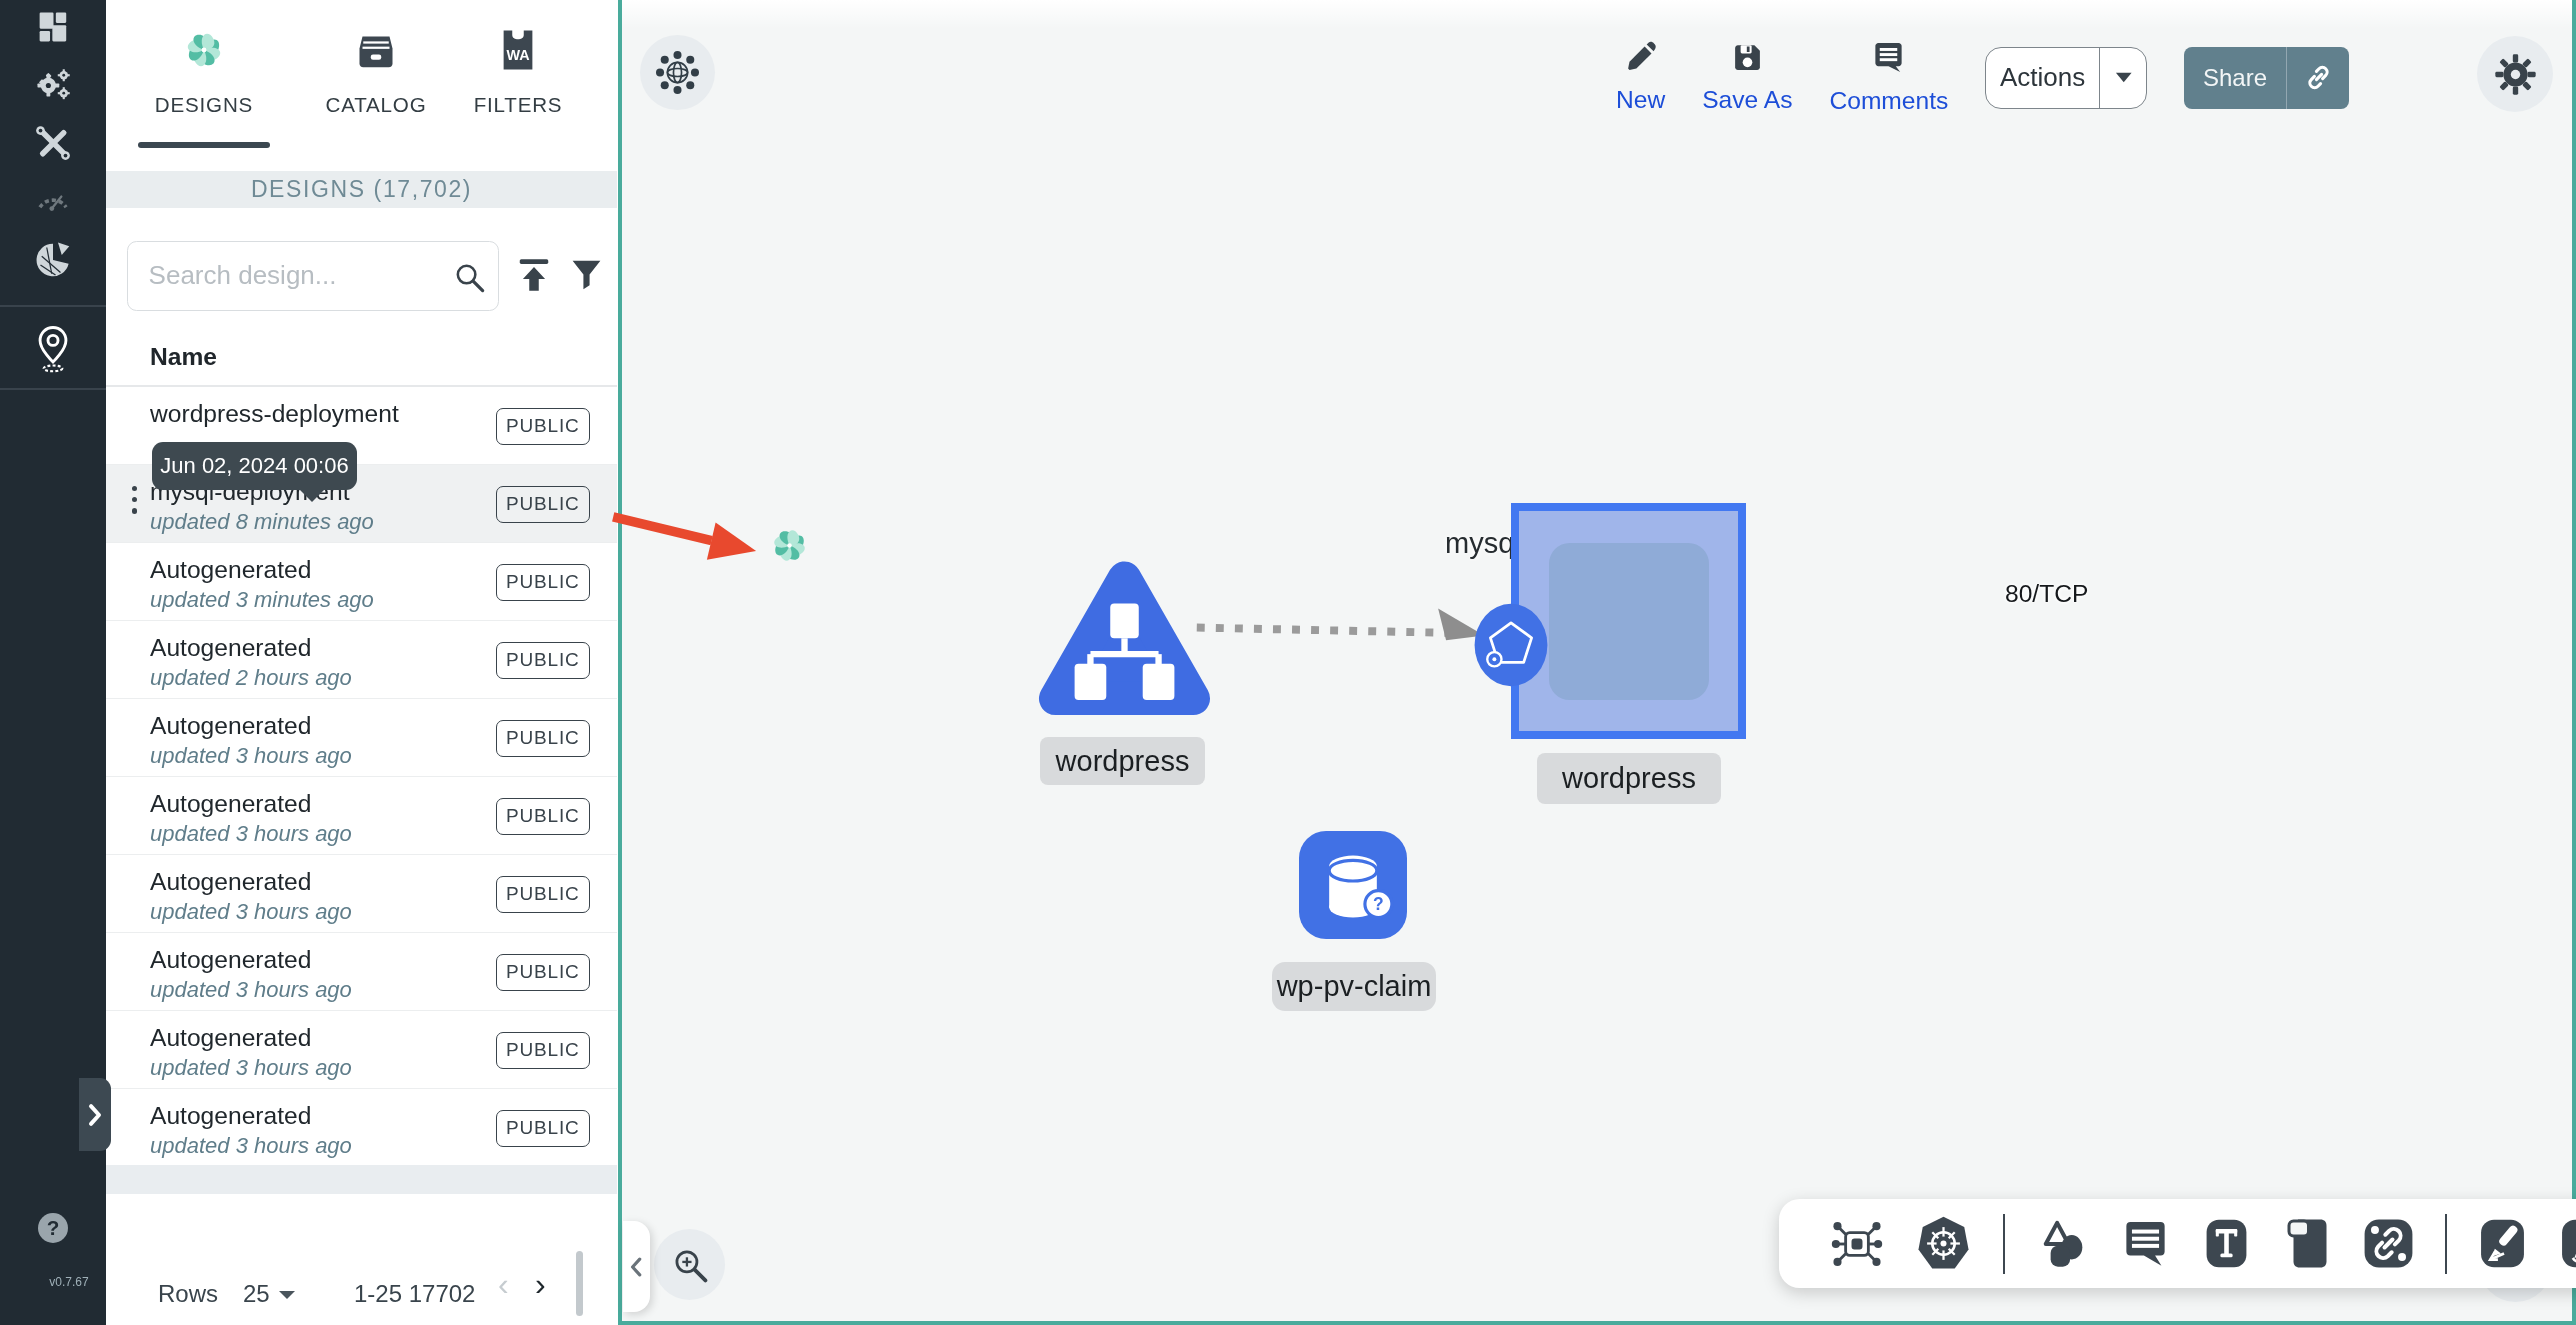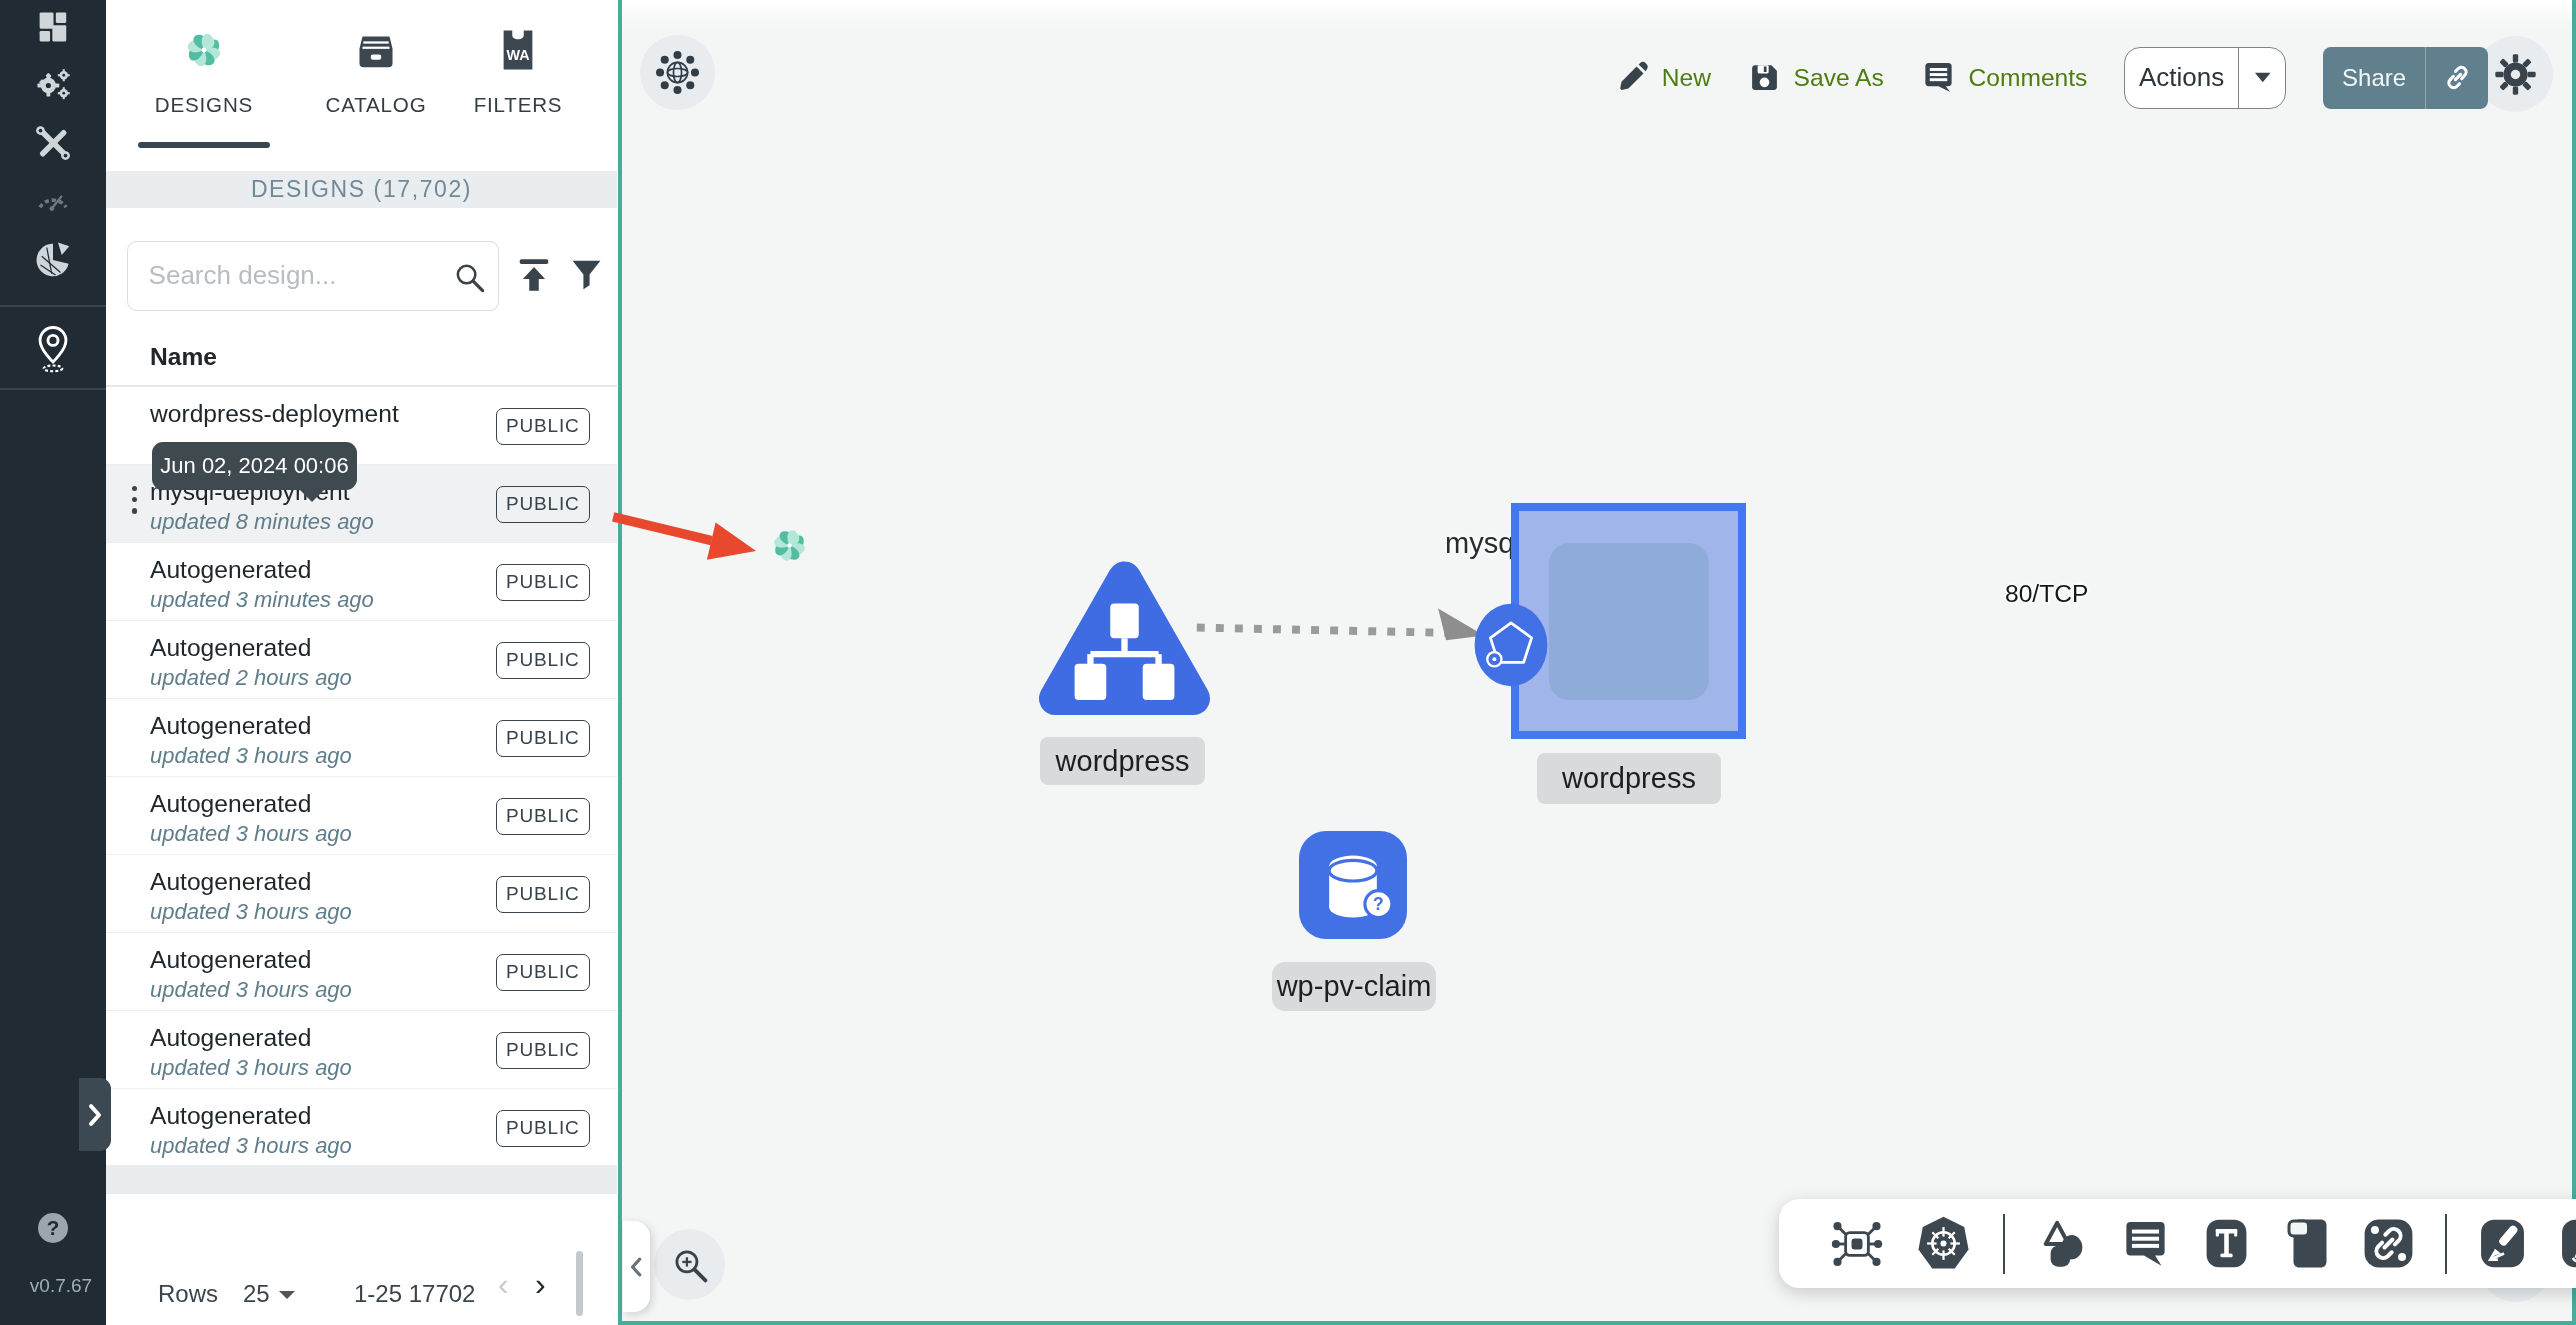--- a/index.html
+++ b/index.html
@@ -6,21 +6,21 @@
   *{box-sizing:border-box;font-family:"Liberation Sans",sans-serif;}
   #stage{position:relative;width:2576px;height:1325px;overflow:hidden;background:#fff;}
 
   
   .sidebar{position:absolute;left:0;top:0;width:106px;height:1325px;background:#212b33;z-index:5;}
   .nav-item{position:absolute;left:0;width:106px;display:flex;justify-content:center;align-items:center;cursor:pointer;}
   .nav-item svg{display:block;}
   .side-div{position:absolute;left:0;width:106px;height:1.6px;background:#39434c;}
   .help-circle{position:absolute;left:38px;top:1213px;width:30px;height:30px;border-radius:50%;
     background:#9aa5ac;color:#212b33;font-weight:bold;font-size:20.6px;display:flex;align-items:center;justify-content:center;}
-  .version{position:absolute;left:8px;top:1275px;width:106px;text-align:center;color:#9fb0b8;font-size:19px;}
+  .version{position:absolute;left:16px;top:1275px;width:106px;text-align:center;color:#9fb0b8;font-size:12px;}
   .nav-expander{position:absolute;left:79px;top:1078px;width:32px;height:73px;background:#3d4952;
     border-radius:0 11px 11px 0;display:flex;align-items:center;justify-content:center;z-index:6;cursor:pointer;}
 
   
   .drawer{position:absolute;left:106px;top:0;width:511px;height:1325px;background:#fff;z-index:4;}
   .tabs{position:absolute;left:0;top:0;width:511px;height:163px;background:#fff;}
   .tab{position:absolute;top:17.5px;width:132px;height:127px;text-align:center;cursor:pointer;}
   .tab .t-icon{height:64px;display:flex;align-items:center;justify-content:center;}
   .tab .t-label{margin-top:11px;font-size:20.6px;letter-spacing:0.8px;color:#333d43;font-weight:500;}
   .tab-underline{position:absolute;left:32px;top:142px;width:132px;height:5.6px;background:#3b4750;border-radius:3.2px;}
@@ -54,21 +54,21 @@
   .chev{font-size:32px;line-height:29px;}
   .scroll-thumb{position:absolute;left:470px;top:1251px;width:7.1px;height:65px;background:#c3c9cd;border-radius:4px;}
 
   
   .canvas{position:absolute;left:618px;top:0;right:0;bottom:0;background:#f4f6f6;
     border-left:4.8px solid #49ab9c;border-right:4.8px solid #49ab9c;border-bottom:4.8px solid #49ab9c;z-index:3;}
   .canvas:before{content:"";position:absolute;left:0;right:0;top:0;height:29px;
     background:linear-gradient(#ffffff,rgba(255,255,255,0));pointer-events:none;}
   .circle-btn{position:absolute;border-radius:50%;background:#e8ecef;display:flex;align-items:center;justify-content:center;cursor:pointer;}
   .topbar{position:absolute;left:994px;top:44px;height:67px;display:flex;align-items:center;gap:37px;z-index:8;}
-  .ghost-btn{display:flex;align-items:center;gap:12.7px;font-size:24.6px;color:#4d7c0f;cursor:pointer;}
+  .ghost-btn{display:flex;align-items:center;gap:12.7px;font-size:24.6px;color:#1d4ed8;cursor:pointer;flex-direction:column;}
   .actions-btn{display:flex;align-items:stretch;width:162px;height:62px;background:#fff;border:1.6px solid #7d858b;border-radius:16px;overflow:hidden;cursor:pointer;}
   .actions-main{flex:1;display:flex;align-items:center;justify-content:center;font-size:26px;color:#2d353b;}
   .actions-sep{width:1.6px;background:#7d858b;}
   .actions-caret{width:46px;display:flex;align-items:center;justify-content:center;}
   .share-btn{display:flex;align-items:stretch;width:165px;height:62px;background:#61808d;border-radius:8px;overflow:hidden;cursor:pointer;}
   .share-main{flex:1;display:flex;align-items:center;justify-content:center;font-size:24px;color:#f2f5f6;}
   .share-sep{width:1.6px;background:#93a7b1;}
   .share-link{width:62px;display:flex;align-items:center;justify-content:center;}
   .chip{position:absolute;background:#d8dadc;border-radius:8px;color:#1b1f22;font-size:29px;
     display:flex;align-items:center;justify-content:center;}

